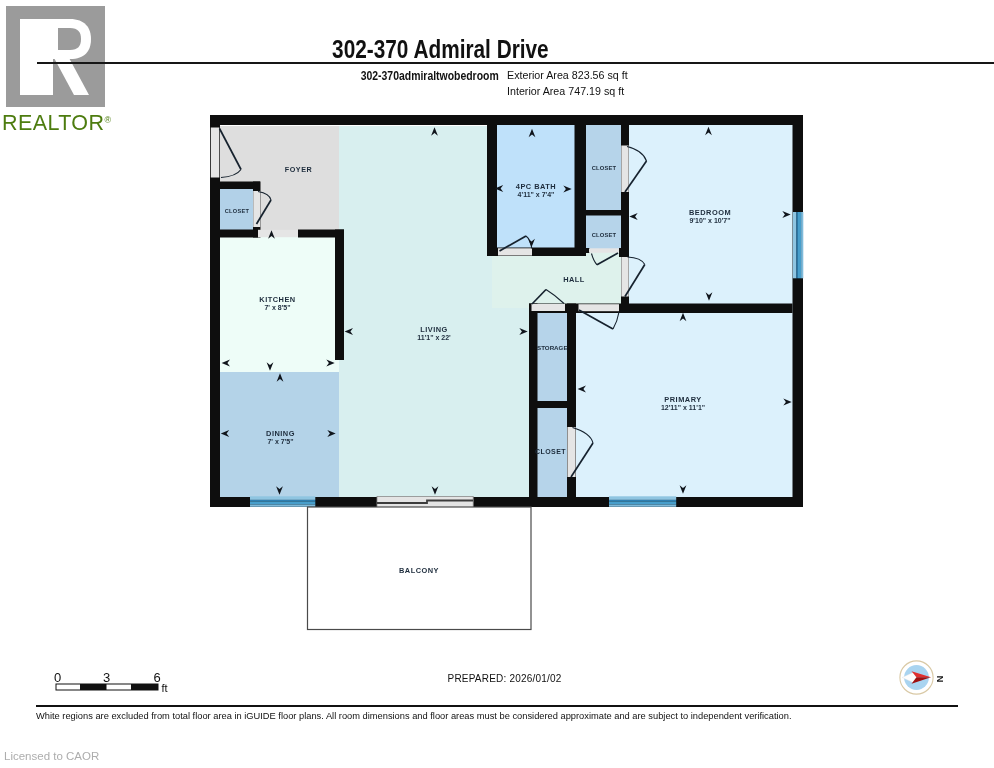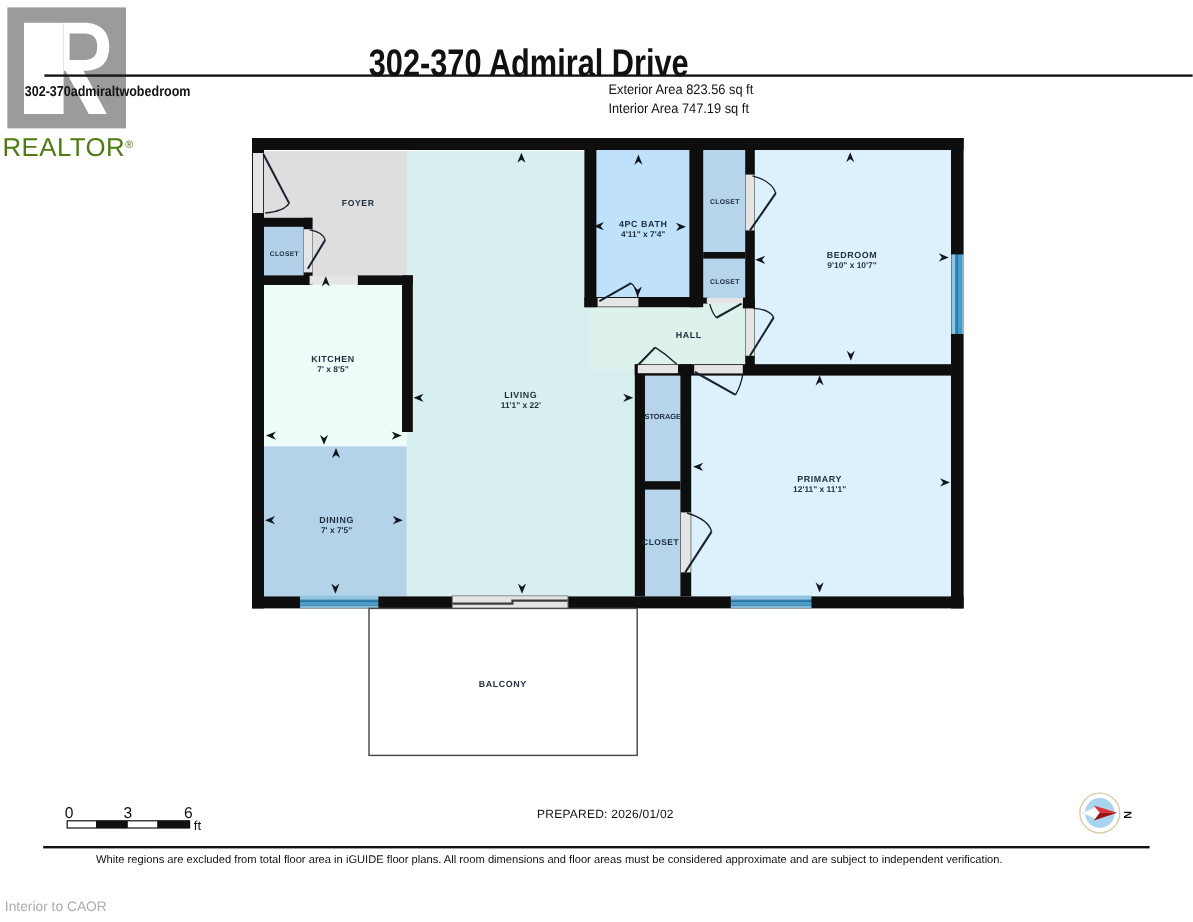--- a/index.html
+++ b/index.html
@@ -11,22 +11,22 @@
 
 <svg class="abs" style="left:6px;top:6px" width="100" height="102" viewBox="0 0 100 102">
   <rect x="0" y="0" width="99" height="101" fill="#9b9b9b"></rect>
   <rect x="14" y="13" width="33" height="76" fill="#fff"></rect>
   <path d="M47,13 h17 c15,0 21,9 21,20 c0,12 -6,20 -21,20 h-17 z" fill="#fff"></path>
   <path d="M52,22 h12 c8,0 11,4 11,11 c0,7 -3,11 -11,11 h-12 z" fill="#9b9b9b"></path>
   <path d="M47,50 l15,0 l21,39 l-15,0 z" fill="#fff"></path>
 </svg>
 <div class="abs" id="realtortxt" style="left:2px;top:110.5px;font-size:21.5px;letter-spacing:0.4px;color:#4d7c0f;">REALTOR<span style="font-size:9px;vertical-align:7px;letter-spacing:0;">®</span></div>
 <div class="abs" style="left:37px;top:62.4px;width:957px;height:2.1px;background:#161616;"></div>
-<div class="abs" style="left:0;top:34px;width:881px;text-align:center;font-size:32px;font-weight:bold;color:#111;"><span id="title" style="display:inline-block;transform:scaleX(0.80);">302-370 Admiral Drive</span></div>
-<div class="abs" style="left:0;top:68.5px;width:499px;font-size:12px;font-weight:bold;color:#111;"><span id="sub1" style="display:inline-block;transform:scaleX(0.87);transform-origin:100% 50%;">302-370admiraltwobedroom</span></div>
+<div class="abs" style="left:0;top:34px;width:881px;text-align:center;font-size:26px;font-weight:bold;color:#111;"><span id="title" style="display:inline-block;transform:scaleX(0.80);">302-370 Admiral Drive</span></div>
+<div class="abs" style="left:0;top:68.5px;width:499px;text-align:right;font-size:12px;font-weight:bold;color:#111;"><span id="sub1" style="display:inline-block;transform:scaleX(0.87);transform-origin:100% 50%;">302-370admiraltwobedroom</span></div>
 <div class="abs" style="left:507px;top:69px;font-size:11.5px;color:#111;transform:scaleX(0.93);transform-origin:0 50%;" id="ext">Exterior Area 823.56 sq ft</div>
 <div class="abs" style="left:507px;top:85px;font-size:11.5px;color:#111;transform:scaleX(0.93);transform-origin:0 50%;" id="int">Interior Area 747.19 sq ft</div>
 
 <svg class="abs" style="left:0;top:0" width="994" height="768" viewBox="0 0 994 768">
 <g id="fills">
   <rect x="220" y="126" width="123" height="104" fill="#dedede"></rect>
   <rect x="220" y="230" width="119" height="142" fill="#eefdf8"></rect>
   <rect x="220" y="372" width="119" height="125" fill="#b4d3e8"></rect>
   <rect x="339" y="126" width="190" height="371" fill="#d8efef"></rect>
   <rect x="490" y="120" width="90" height="132" fill="#bfe1fa"></rect>
@@ -181,14 +181,14 @@
   <circle cx="916.5" cy="677.5" r="16.6" fill="#fff" stroke="#d9c9a5" stroke-width="1.1"></circle>
   <circle cx="916.5" cy="677.5" r="12.4" fill="#a9d4f0"></circle>
   <polygon points="902,677.5 913.5,672.3 916.5,677.5 913.5,682.7" fill="#fdfdfd" stroke="#d8dde2" stroke-width="0.4"></polygon>
   <polygon points="931,677.3 911.5,671.3 916.5,677.3" fill="#e02f2f"></polygon>
   <polygon points="931,677.3 916.5,677.3 911.5,683.8" fill="#9e1111"></polygon>
   <text x="939.5" y="679" transform="rotate(90 939.5 679)" font-size="9" font-weight="bold" fill="#111" text-anchor="middle" dominant-baseline="central">N</text>
 </g>
 </svg>
 
 <div class="abs" style="left:36px;top:705px;width:922px;height:2.3px;background:#111;"></div>
-<div class="abs" id="disc" style="left:36px;top:711.3px;font-size:9.3px;color:#111;margin-left:44px;">White regions are excluded from total floor area in iGUIDE floor plans. All room dimensions and floor areas must be considered approximate and are subject to independent verification.</div>
-<div class="abs" style="left:4px;top:749.5px;font-size:11.5px;color:#adadad;">Interior to CAOR</div>
+<div class="abs" id="disc" style="left:36px;top:711.3px;font-size:9.3px;color:#111;">White regions are excluded from total floor area in iGUIDE floor plans. All room dimensions and floor areas must be considered approximate and are subject to independent verification.</div>
+<div class="abs" style="left:4px;top:749.5px;font-size:11.5px;color:#adadad;">Licensed to CAOR</div>
 
 </body></html>

